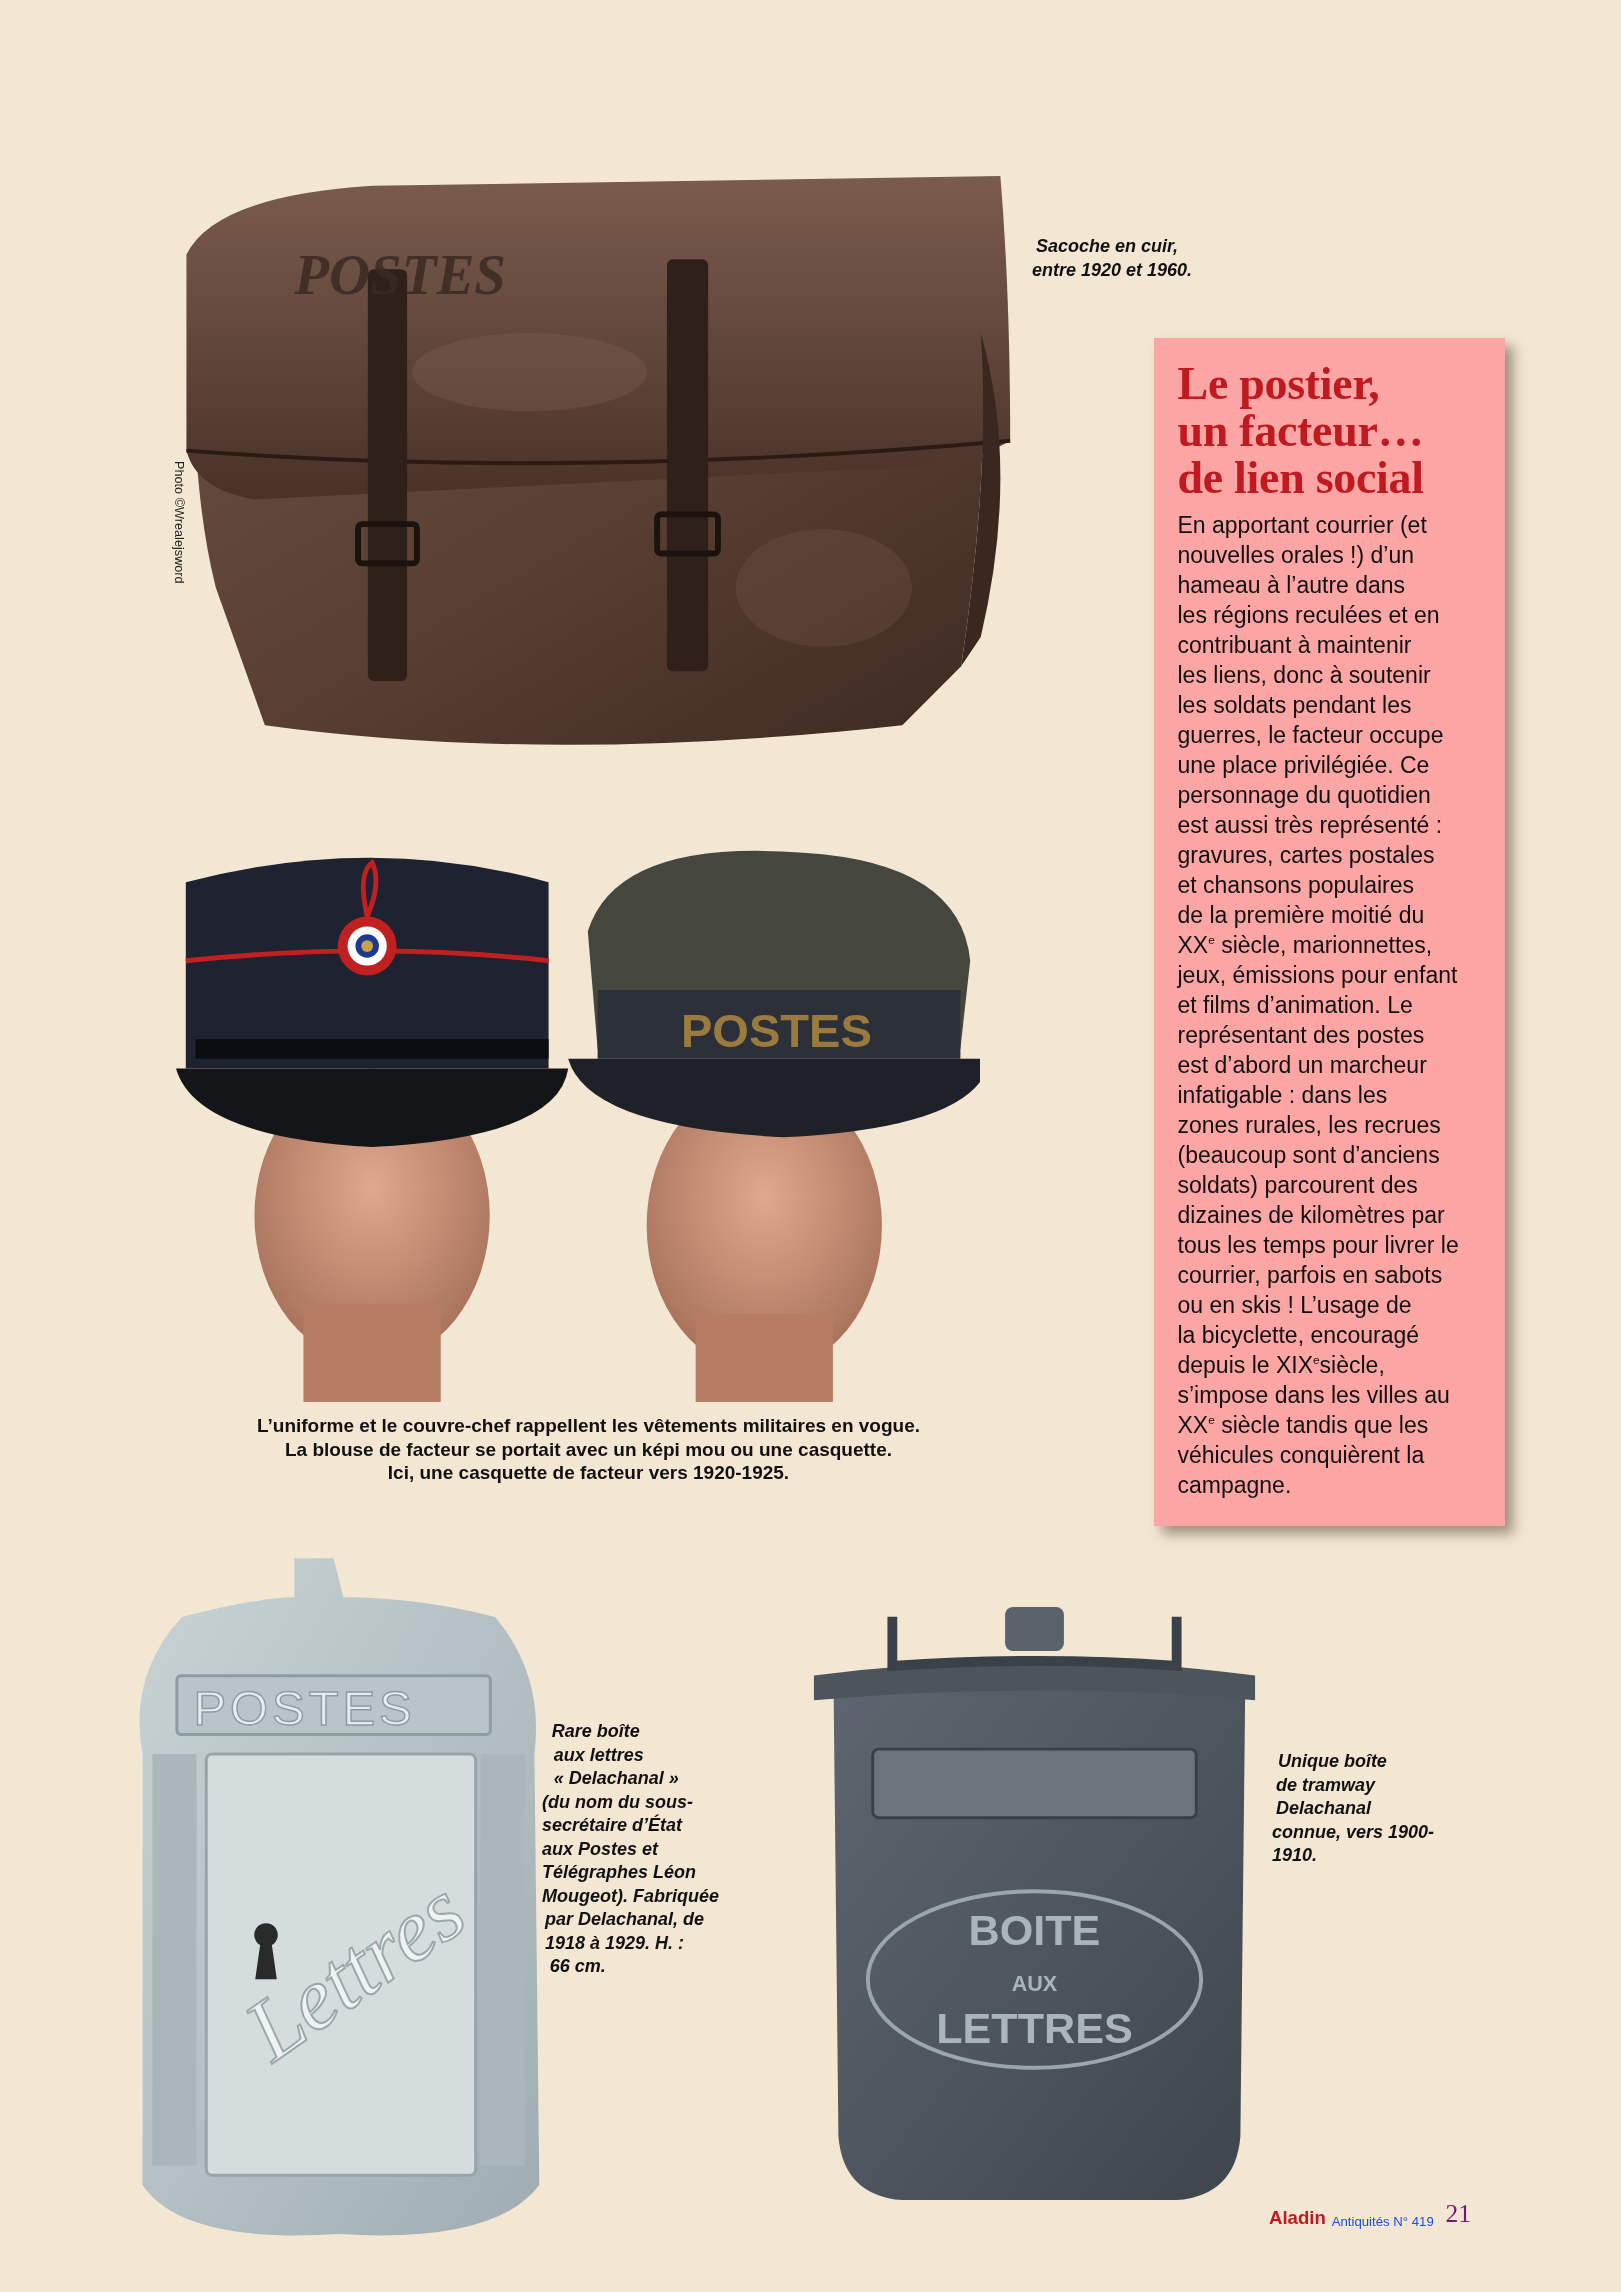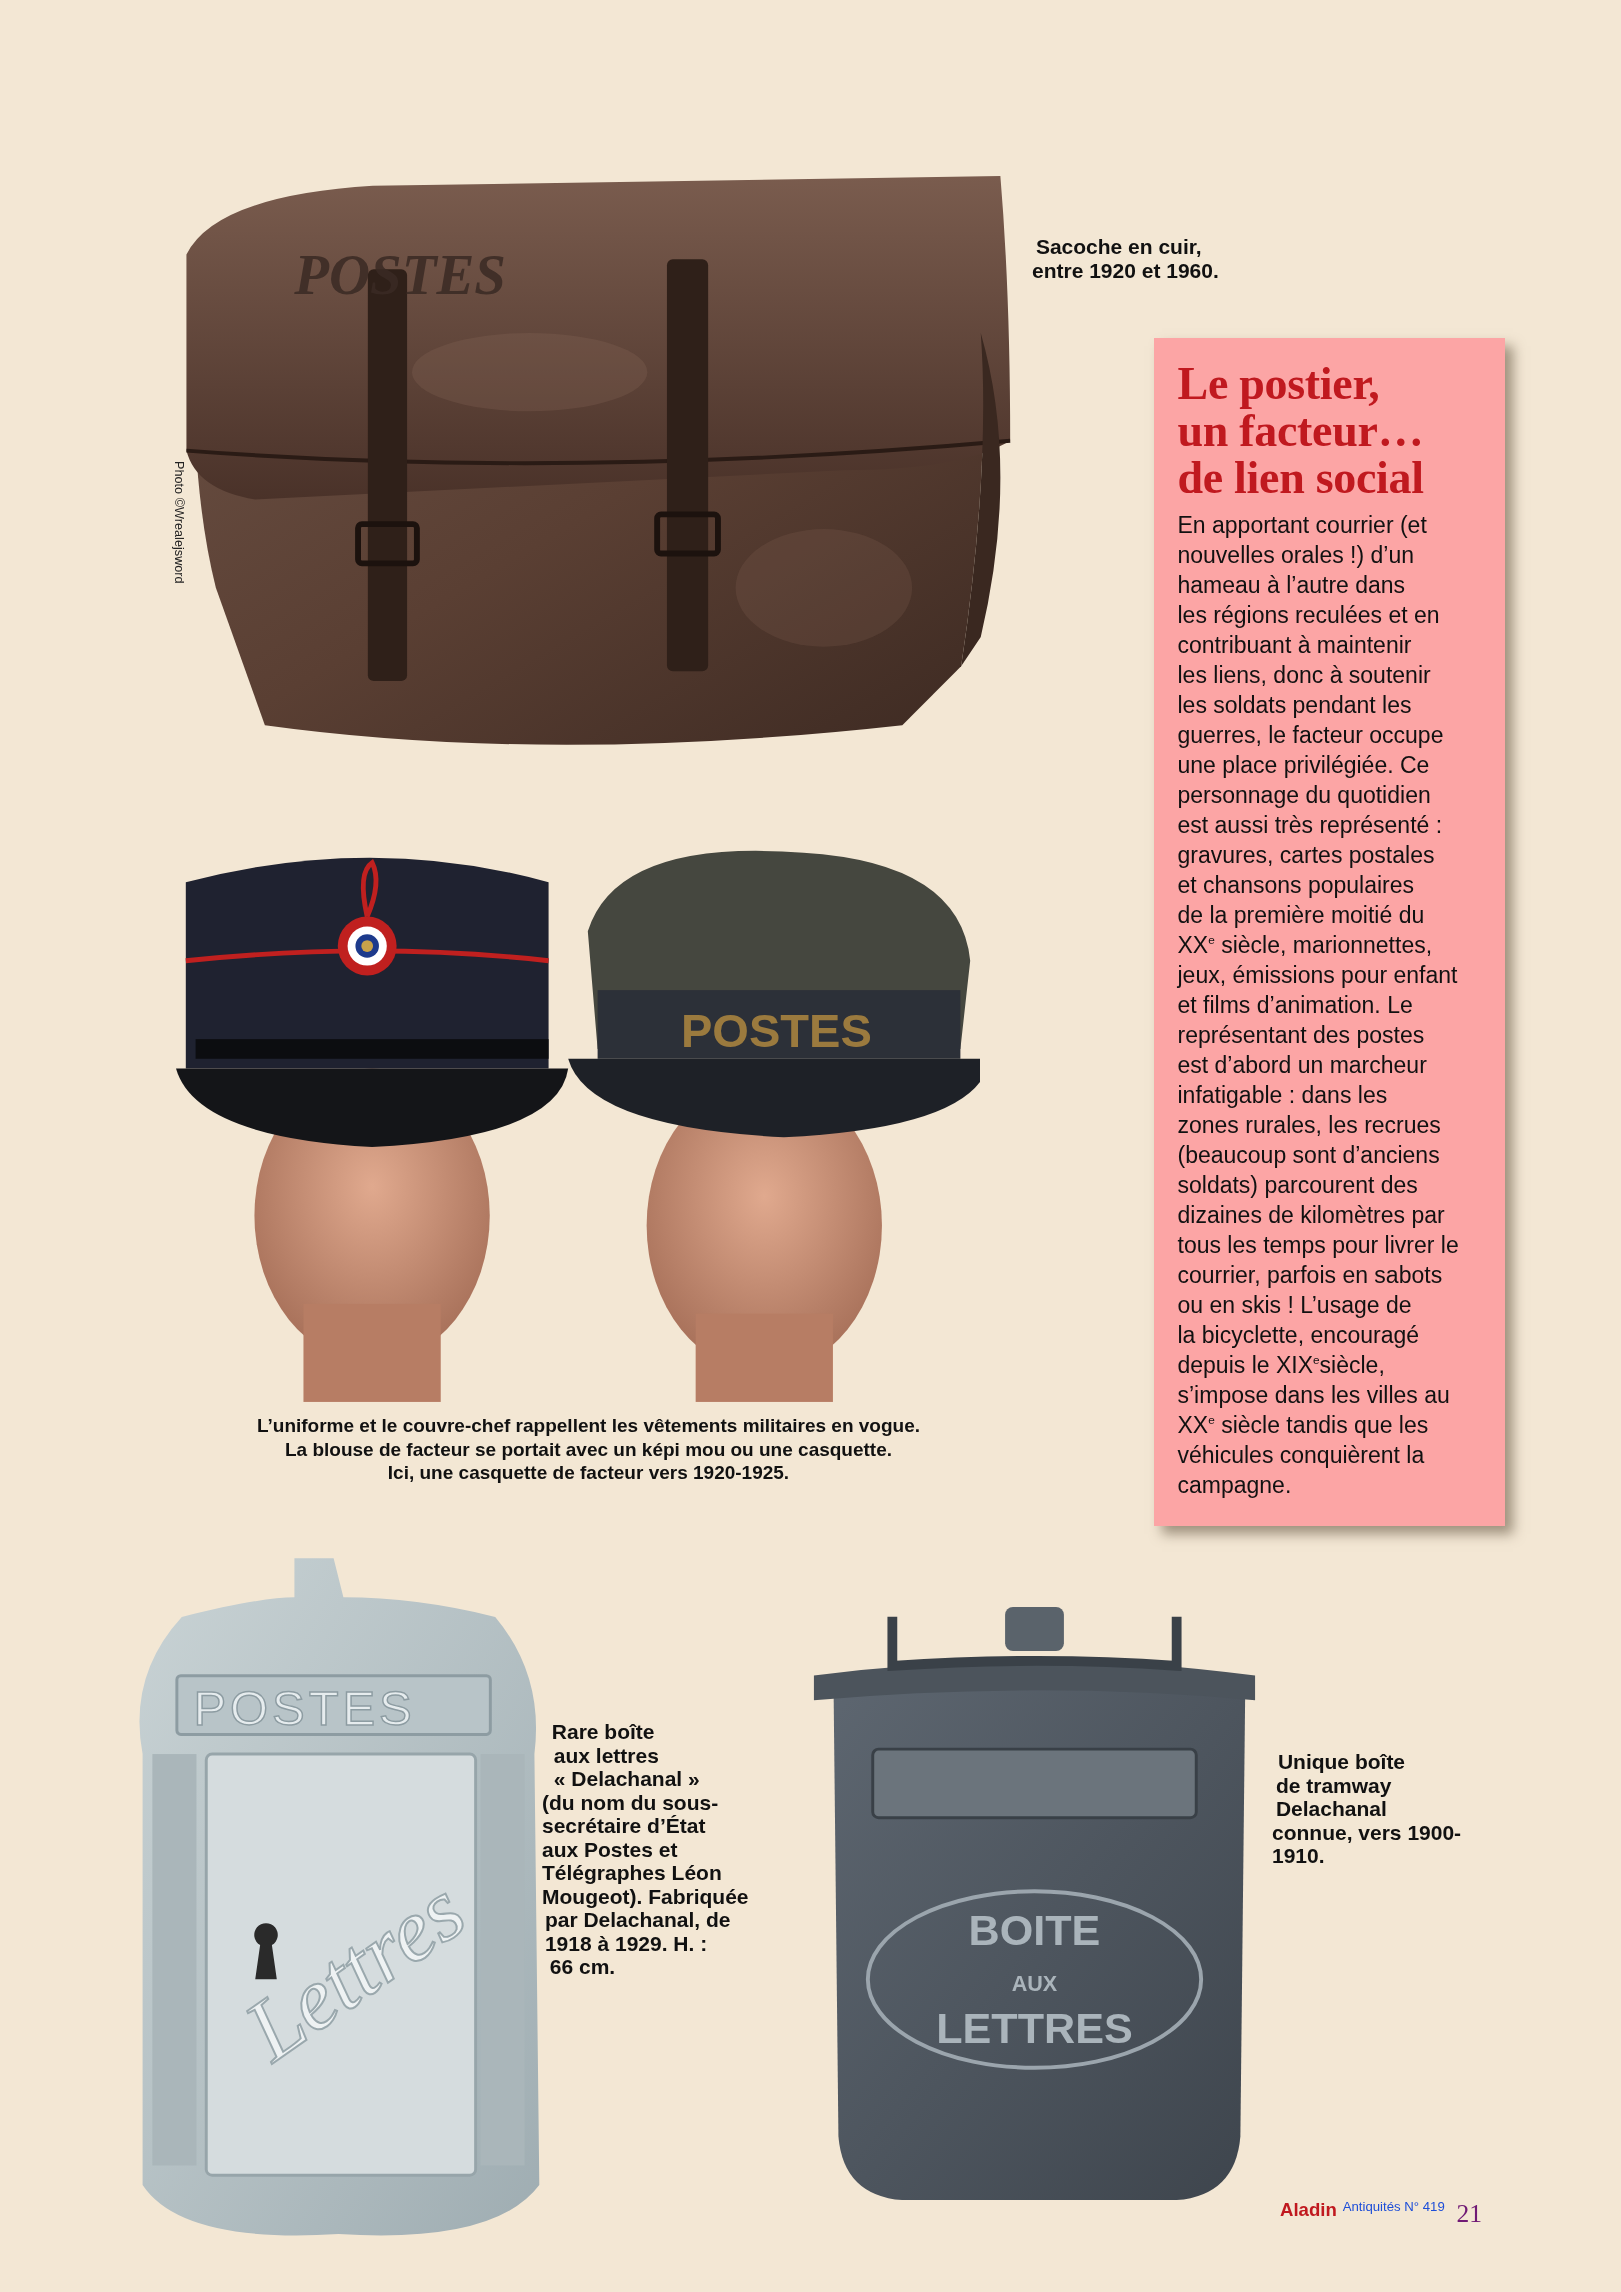--- a/index.html
+++ b/index.html
@@ -13,21 +13,21 @@
   .abs { position: absolute; }
 
   
   .satchel { left: 157px; top: 176px; width: 863px; height: 608px; }
   .satchel svg { width: 100%; height: 100%; display: block; }
   .photo-credit {
     left: 147px; top: 461px; width: 157px; height: 19.6px;
     transform-origin: 0 0; transform: rotate(90deg) translate(0,-39px);
     font-size: 12.7px; color: #222; white-space: nowrap;
   }
-  .caption-bold { font-weight: bold; font-size: 21px; line-height: 23.5px; }
+  .caption-bold { font-weight: bold; font-size: 18px; line-height: 23.5px; font-style: italic; }
   .cap-satchel { left: 1032px; top: 235px; width: 255px; }
 
   
   .sidebar {
     left: 1154px; top: 338px; width: 351px; height: 1188px;
     background: #fca5a5;
     box-shadow: 7.8px 7.8px 11.8px rgba(90,75,55,0.55);
     box-sizing: border-box; padding: 21.6px 15.7px 0 23.5px;
   }
   .sidebar h2 {
@@ -51,21 +51,21 @@
   }
 
   
   .box1 { left: 123px; top: 1558px; width: 431px; height: 686px; }
   .box2 { left: 804px; top: 1607px; width: 461px; height: 598px; }
   .box1 svg, .box2 svg { width: 100%; height: 100%; display: block; }
   .cap-box1 { left: 542px; top: 1720px; width: 235px; }
   .cap-box2 { left: 1272px; top: 1750px; width: 216px; }
 
   
-  .footer { left: 1269px; top: 2199px; display: flex; align-items: flex-start; gap: 5.9px; margin-left: 11px; }
+  .footer { left: 1269px; top: 2199px; display: flex; align-items: flex-end; gap: 5.9px; }
   .footer .brand { color: #c0191f; font-weight: bold; font-size: 18.6px; }
   .footer .mag { font-size: 13.2px; color: #1d4ed8; margin-right: 5.9px; }
   .footer .page { font-size: 25.5px; color: #701a75; font-family: Liberation Serif, serif; }
 </style>
 </head>
 <body>
 
 <div class="abs satchel">
   <svg viewBox="0 0 880 620">
     <defs>

